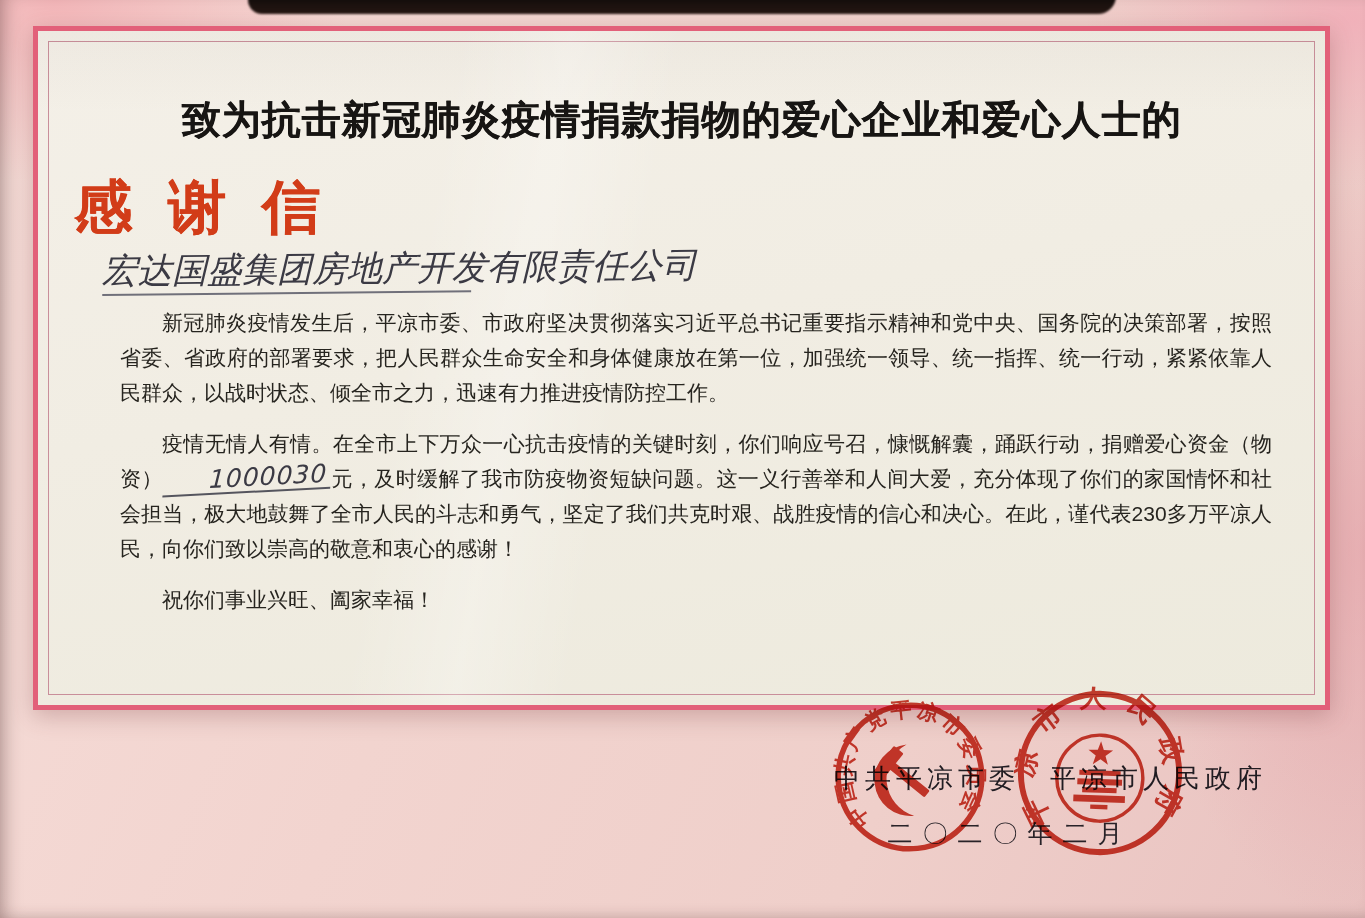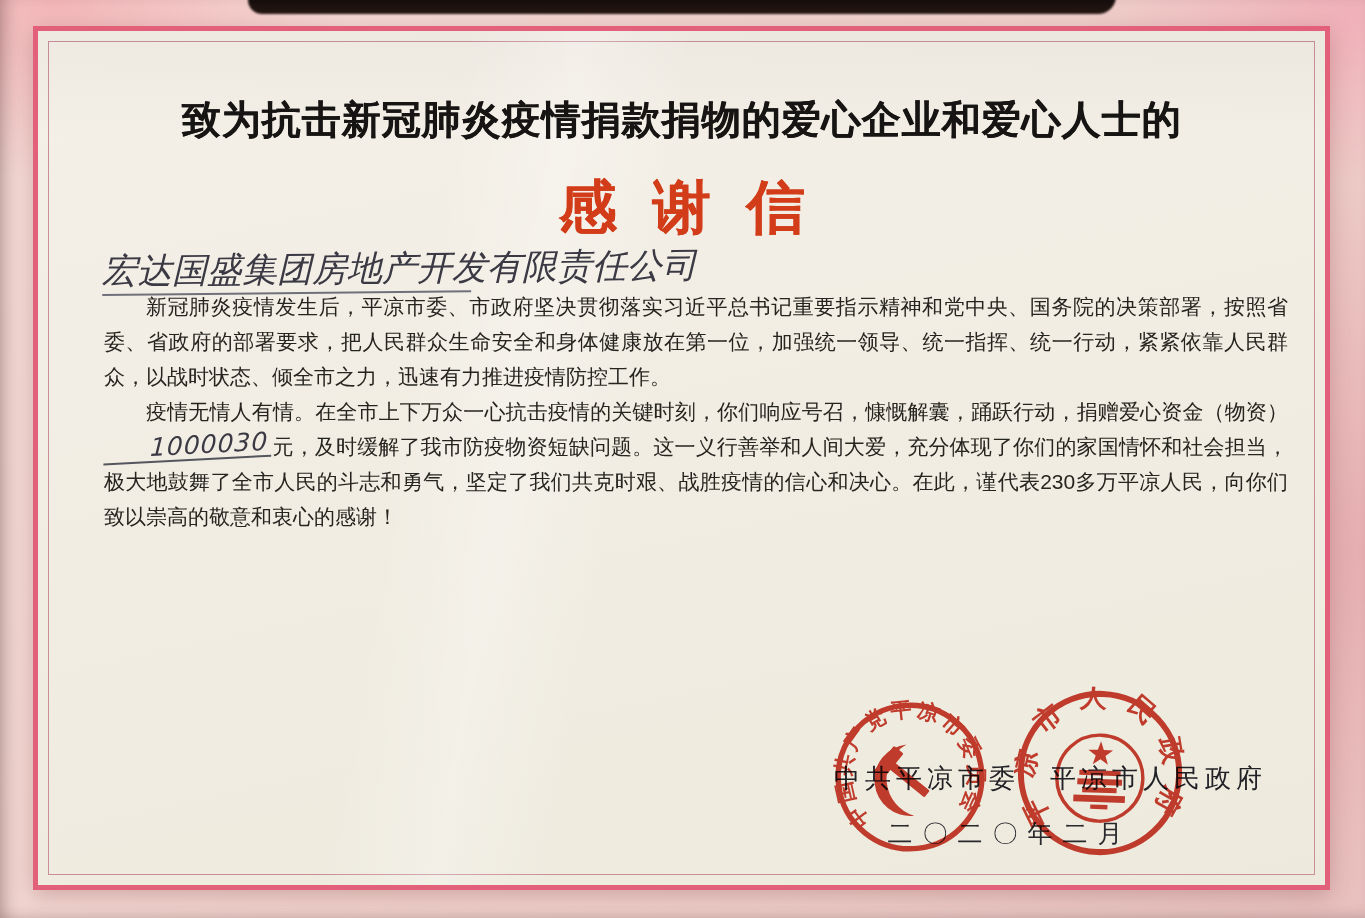--- a/index.html
+++ b/index.html
@@ -11,45 +11,45 @@
       radial-gradient(300px 500px at 100% 60%, rgba(226,150,160,.5), rgba(226,150,160,0) 75%),
       linear-gradient(115deg,#f6ddd8 0%,#f2d4cf 40%,#efcfca 70%,#e9c2c0 100%);
     box-shadow:inset 14px 0 18px -10px rgba(60,30,30,.35), inset 0 -10px 16px -10px rgba(60,30,30,.2);}
 
   
   .top-band{position:absolute;top:-6px;left:248px;width:868px;height:20px;
     background:linear-gradient(#0d0908,#271814);border-radius:0 0 18px 14px;
     filter:blur(1.2px);}
 
   
-  .certificate{position:absolute;left:33px;top:26px;width:1297px;height:864px;
+  .certificate{position:absolute;left:33px;top:26px;width:1297px;height:684px;
     background:linear-gradient(168deg,#f4f0e8 0%,#f1ede3 45%,#edeadd 100%);
     border:5px solid var(--border-rose,#e26079);box-sizing:border-box;
     box-shadow:0 6px 22px rgba(110,50,55,.28);}
   .inner-line{position:absolute;inset:10px;border:1px solid var(--border-inner,#c98e9a);
     pointer-events:none;}
   .sheen{position:absolute;inset:0;pointer-events:none;
     background:linear-gradient(100deg,rgba(255,255,255,0) 30%,rgba(255,255,255,.25) 38%,rgba(255,255,255,0) 46%),
                linear-gradient(rgba(120,100,90,.05),rgba(120,100,90,0) 12%);}
 
   .title{position:absolute;top:62px;left:0;width:100%;text-align:center;
     font-size:39px;font-weight:900;letter-spacing:1px;color:var(--title-ink,#171513);
     text-shadow:.6px 0 currentColor;}
-  .subtitle{position:absolute;top:138px;left:0;width:100%;text-align:center;
+  .subtitle{position:absolute;top:138px;left:0;width:100%;text-align:left;
     font-size:58px;font-weight:900;color:var(--subtitle-red,#d23c18);
     letter-spacing:36px;text-indent:36px;text-shadow:.5px 0 currentColor;}
 
   .recipient{position:absolute;top:214px;left:64px;font-size:35px;line-height:1.3;
     color:var(--handwriting-ink,#3b3a44);font-style:italic;transform:rotate(-.6deg);
     background:linear-gradient(#70707a,#70707a) left 96%/62% 2px no-repeat;
     padding-bottom:4px;}
 
   .body-text{position:absolute;top:258px;left:66px;width:1184px;
     font-size:21px;line-height:35px;color:var(--body-ink,#26241f);text-align:justify;}
-  .body-text p{margin:0;text-indent:2em;}
+  .body-text p{margin:16px;text-indent:2em;}
   .body-text p.gap{margin-top:5px;}
   .amount{display:inline-block;font-style:italic;font-size:25px;line-height:1;
     color:var(--handwriting-ink,#3b3a44);border-bottom:2px solid #55555e;
     padding:0 4px 1px;transform:rotate(-3deg) skewX(-6deg);letter-spacing:1px;
     font-family:"DejaVu Sans",sans-serif;}
 
   .sig-row{position:absolute;top:730px;left:796px;display:flex;gap:30px;
     font-size:26px;letter-spacing:5px;color:#23232b;font-weight:500;
     mix-blend-mode:multiply;z-index:2;}
   .date{position:absolute;top:786px;left:822px;width:300px;text-align:center;
@@ -76,20 +76,21 @@
   <div class="sheen"></div>
 
   <div class="title">致为抗击新冠肺炎疫情捐款捐物的爱心企业和爱心人士的</div>
   <div class="subtitle">感谢信</div>
 
   <div class="recipient">宏达国盛集团房地产开发有限责任公司</div>
 
   <div class="body-text">
     <p>新冠肺炎疫情发生后，平凉市委、市政府坚决贯彻落实习近平总书记重要指示精神和党中央、国务院的决策部署，按照省委、省政府的部署要求，把人民群众生命安全和身体健康放在第一位，加强统一领导、统一指挥、统一行动，紧紧依靠人民群众，以战时状态、倾全市之力，迅速有力推进疫情防控工作。</p>
     <p><span>疫情无情人有情。在全市上下万众一心抗击疫情的关键时刻，你们响应号召，慷慨解囊，踊跃行动，捐赠爱心资金（物资）</span><span class="amount">1000030</span><span>元，及时缓解了我市防疫物资短缺问题。这一义行善举和人间大爱，充分体现了你们的家国情怀和社会担当，极大地鼓舞了全市人民的斗志和勇气，坚定了我们共克时艰、战胜疫情的信心和决心。在此，谨代表230多万平凉人民，向你们致以崇高的敬意和衷心的感谢！</span></p>
+    <p>祝你们事业兴旺、阖家幸福！</p>
   </div>
 
   <div class="sig-row">
     <span>中共平凉市委</span>
     <span>平凉市人民政府</span>
   </div>
   <div class="date">二〇二〇年二月</div>
 
   <svg class="seal left" viewBox="0 0 200 200">
     <circle class="seal-ring" cx="100" cy="100" r="92"></circle>

